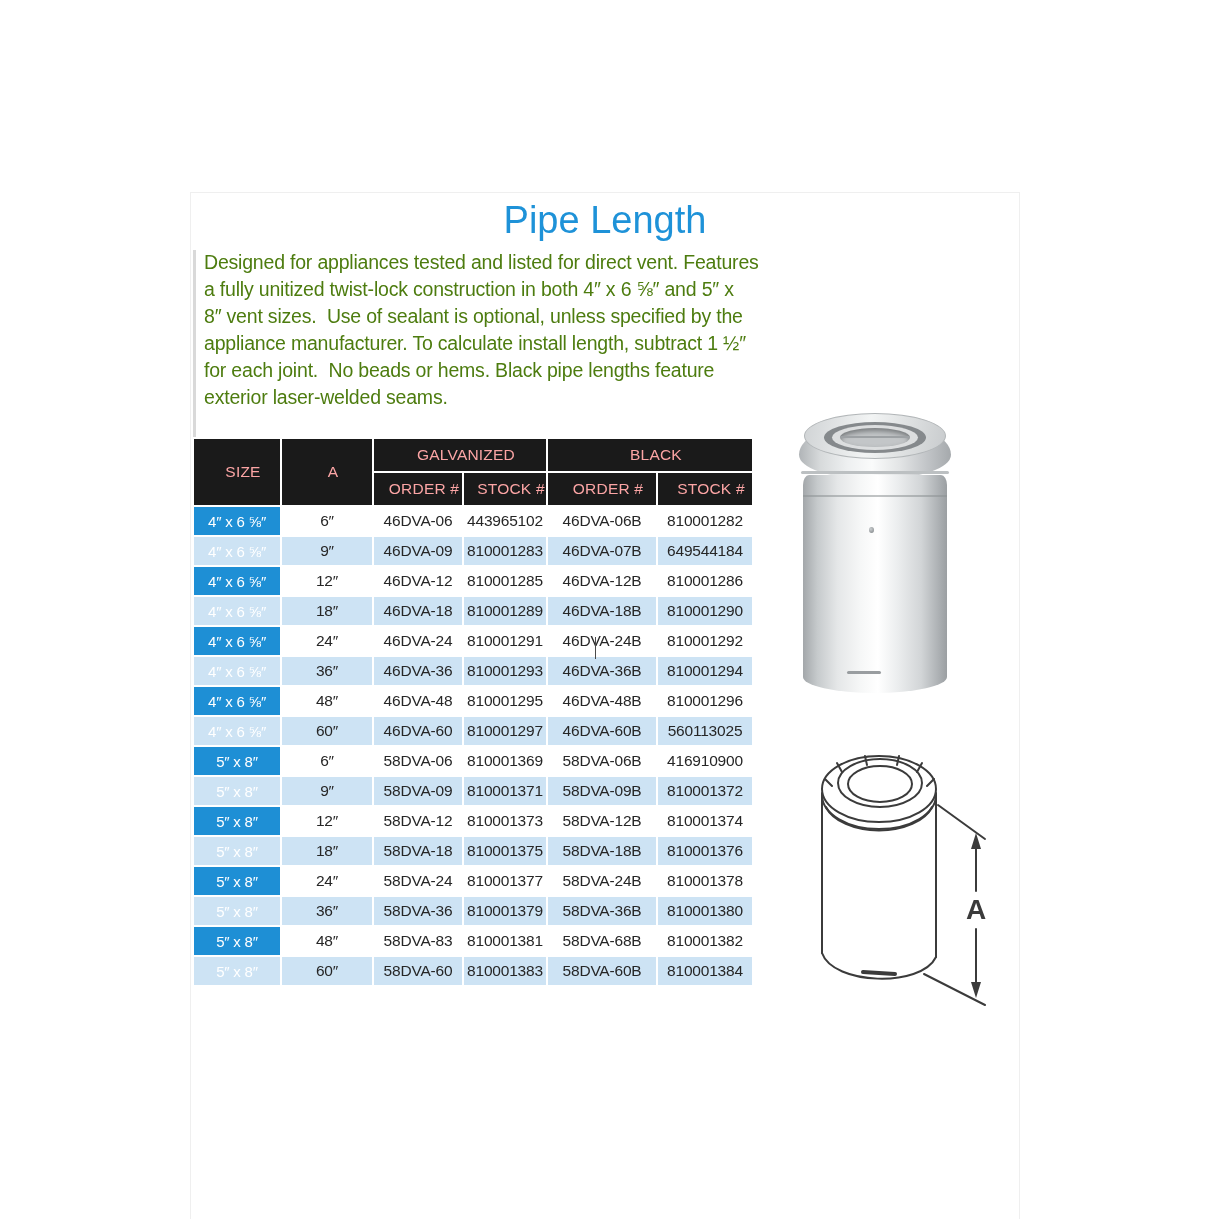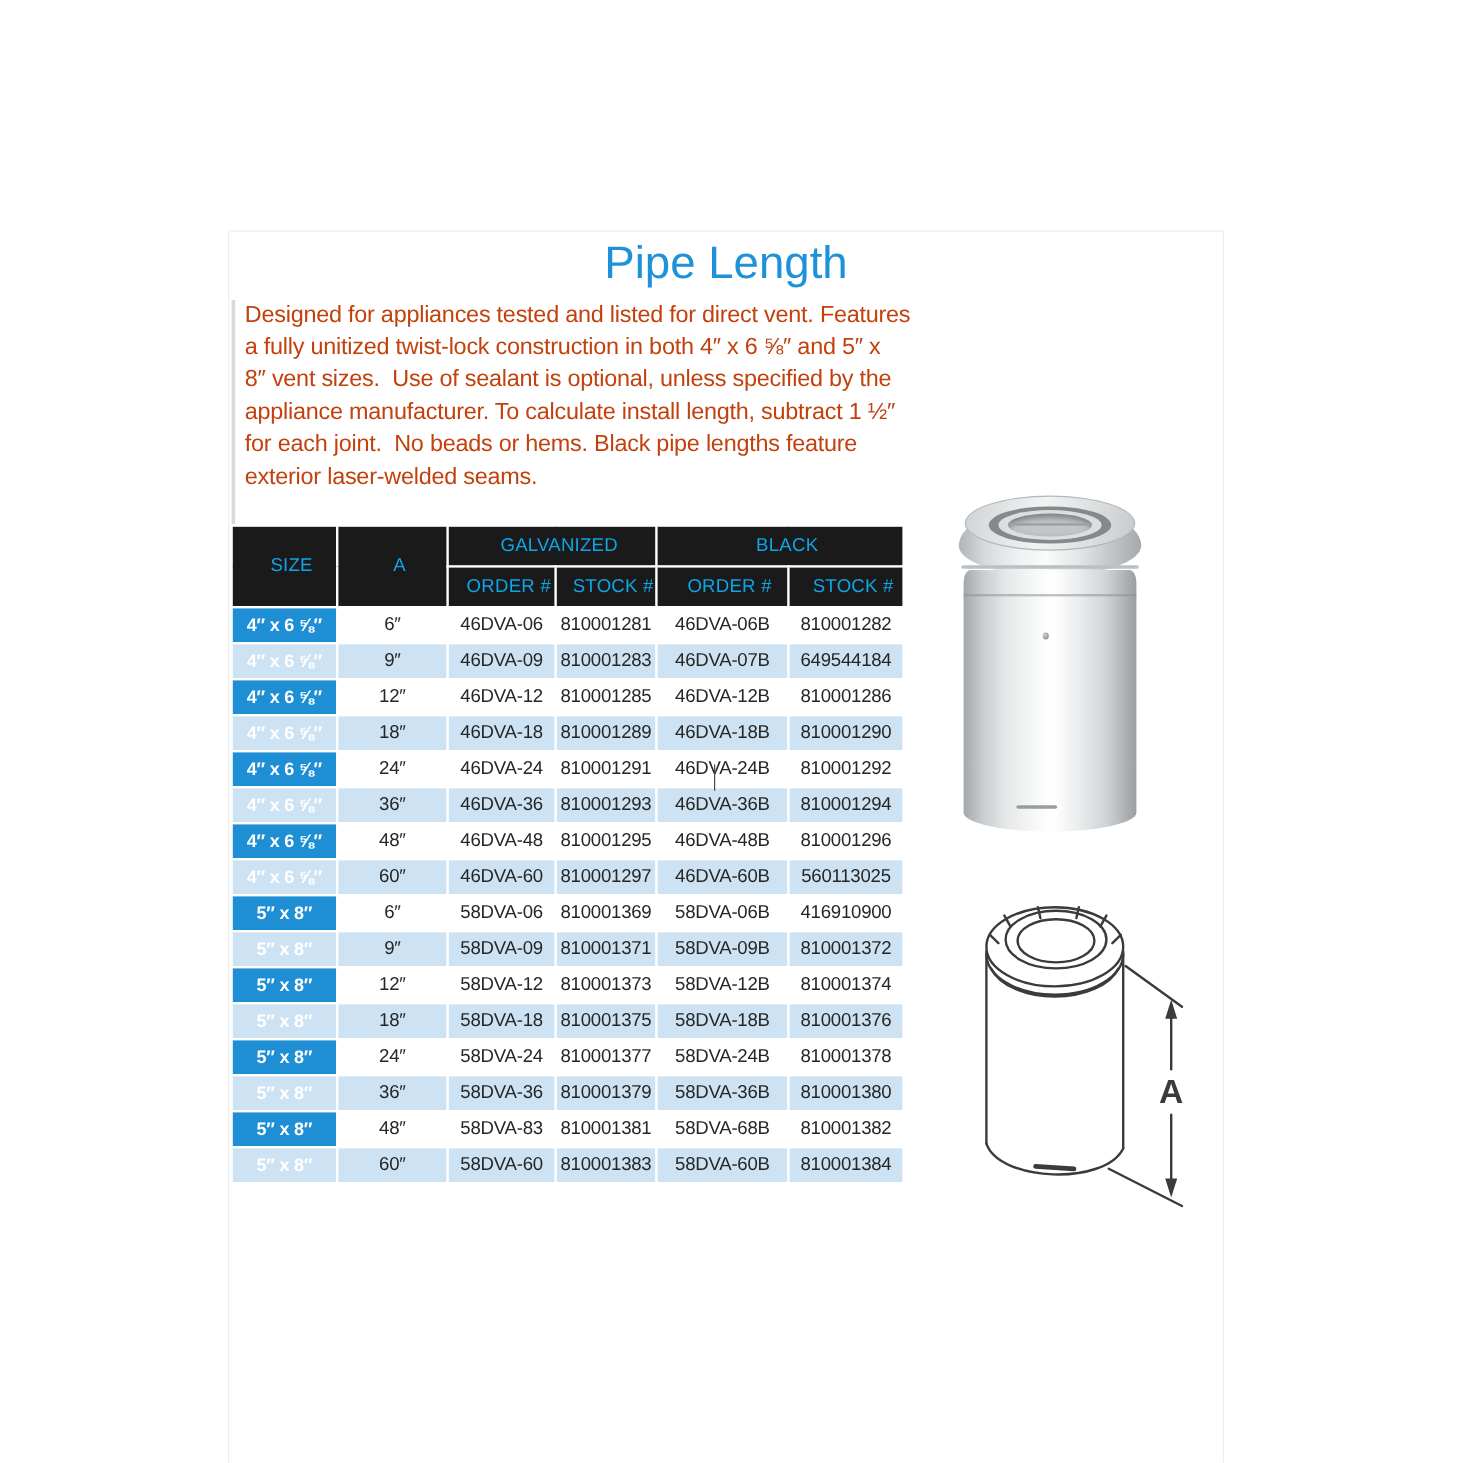--- a/index.html
+++ b/index.html
@@ -18,47 +18,47 @@
     position:absolute;left:190px;top:192px;width:830px;height:1088px;
     background:#fff;border:1px solid #efefef;
   }
   .page-title{
     position:absolute;left:0;top:6px;width:100%;
     text-align:center;font-size:38px;font-weight:400;
     color:var(--title-blue);letter-spacing:0px;
   }
   .intro{
     position:absolute;left:13px;top:56px;width:660px;
-    font-size:19.5px;line-height:27px;color:#c2410c;
+    font-size:19.5px;line-height:27px;color:#4d7c0f;
     white-space:pre;letter-spacing:-0.2px;
   }
   .intro-bar{
     position:absolute;left:2px;top:57px;width:3px;height:187px;
     background:#d9d9d9;
   }
   
   table.spec{
     position:absolute;left:1px;top:244px;width:560px;
     border-collapse:collapse;table-layout:fixed;
   }
   table.spec th,table.spec td{
     border:2px solid #fff;text-align:center;vertical-align:middle;
     font-weight:normal;
   }
   table.spec thead th{
-    background:var(--header-black);color:#0ea5e9;font-size:15.5px;
+    background:var(--header-black);color:#fca5a5;font-size:15.5px;
     letter-spacing:0.2px;height:34px;padding-left:12px;
   }
   table.spec tbody td{
     height:30px;font-size:15.5px;color:#262626;background:#fff;
     letter-spacing:-0.2px;
   }
   table.spec tbody tr:nth-child(even) td{background:var(--row-alt-blue);}
   table.spec tbody td.size{
-    background:var(--size-cell-blue);color:#fff;font-size:15px;font-weight:bold;
+    background:var(--size-cell-blue);color:#fff;font-size:15px;
   }
   .text-cursor{
     position:absolute;left:404px;top:444px;width:1px;height:22px;
     background:#4a4a4a;
   }
   
   .photo{position:absolute;left:608px;top:206px;width:152px;height:300px;}
   .pipe-crown{
     position:absolute;left:0;top:22px;width:152px;height:58px;
     background:linear-gradient(90deg,#b0b4b7 0%,#d7dadb 14%,#eef0f1 32%,#fafbfb 48%,#e3e5e6 66%,#c2c5c8 84%,#a5a9ac 100%);
@@ -142,21 +142,21 @@
         <th>STOCK #</th>
         <th>ORDER #</th>
         <th>STOCK #</th>
       </tr>
     </thead>
     <tbody>
         <tr>
       <td class="size">4″ x 6 ⅝″</td>
       <td>6″</td>
       <td>46DVA-06</td>
-      <td>810001281</td>
+      <td>443965102</td>
       <td>46DVA-06B</td>
       <td>810001282</td>
     </tr>
         <tr>
       <td class="size">4″ x 6 ⅝″</td>
       <td>9″</td>
       <td>46DVA-09</td>
       <td>810001283</td>
       <td>46DVA-07B</td>
       <td>649544184</td>

